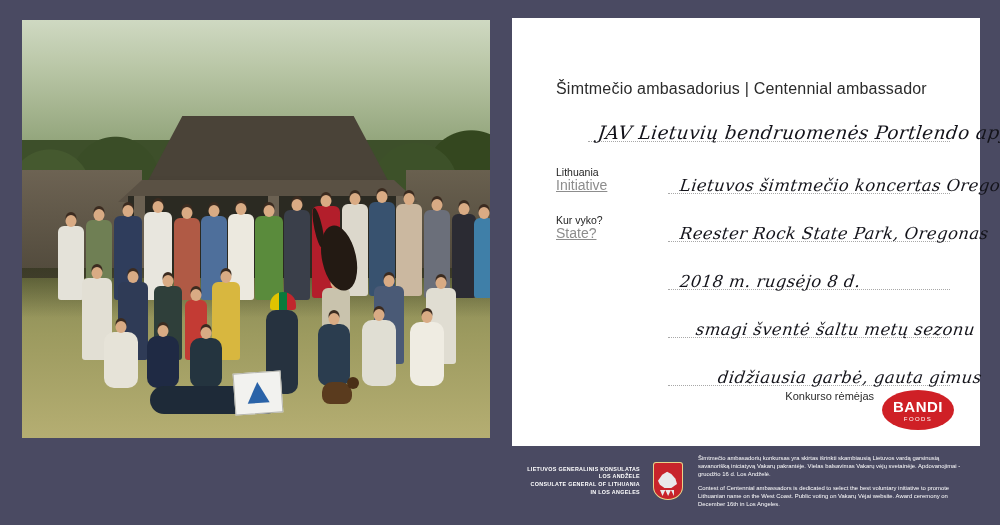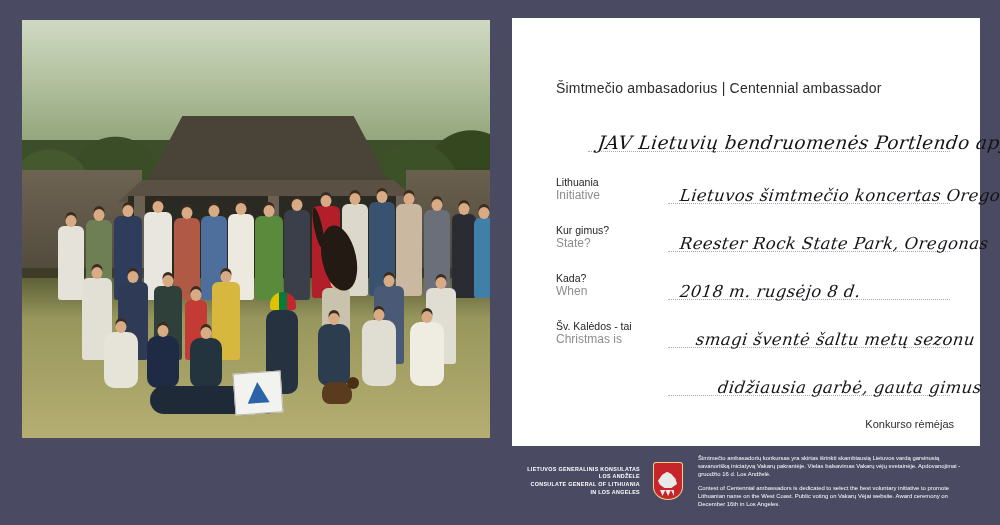--- a/index.html
+++ b/index.html
@@ -185,47 +185,48 @@
     height: 428px;
     background: #ffffff;
   }
   .card-inner {
     position: absolute;
     left: 44px;
     top: 62px;
     right: 30px;
   }
   .card-heading {
-    font-size: 14px;
+    font-size: 16px;
     color: #2b2b2b;
     letter-spacing: .2px;
-    margin-bottom: 28px;
+    margin-bottom: 16px;
   }
   .field {
     position: relative;
     margin-bottom: 14px;
     min-height: 34px;
   }
   .field .labels {
     position: absolute;
     left: 0;
     top: 0;
     width: 112px;
   }
   .field .lab-lt {
     font-size: 10.5px;
     color: #242424;
     line-height: 13px;
     white-space: nowrap;
   }
   .field .lab-en {
-    font-size: 12px;
+    font-size: 14px;
     color: #8d8d8d;
     line-height: 13px;
     white-space: nowrap;
+    text-decoration: underline;
   }
   .field .dots {
     position: absolute;
     bottom: 6px;
     left: 0;
     right: 0;
     border-bottom: 1px dotted #a8a8a8;
   }
   .field .answer {
     position: absolute;
@@ -491,54 +492,50 @@
         <div class="labels">
           <div class="lab-lt">Lithuania</div>
           <div class="lab-en">Initiative</div>
         </div>
         <div class="dots"></div>
         <div class="answer">Lietuvos šimtmečio koncertas Oregone</div>
       </div>
 
       <div class="field f2">
         <div class="labels">
-          <div class="lab-lt">Kur gimus?</div>
+          <div class="lab-lt">Kur vyko?</div>
           <div class="lab-en">State?</div>
         </div>
         <div class="dots"></div>
         <div class="answer">Reester Rock State Park, Oregonas</div>
       </div>
 
       <div class="field f3">
-        <div class="labels">
-          <div class="lab-lt">Kada?</div>
-          <div class="lab-en">When</div>
-        </div>
         <div class="dots"></div>
         <div class="answer">2018 m. rugsėjo 8 d.</div>
       </div>
 
       <div class="field f4">
-        <div class="labels">
-          <div class="lab-lt">Šv. Kalėdos - tai</div>
-          <div class="lab-en">Christmas is</div>
-        </div>
         <div class="dots"></div>
         <div class="answer">smagi šventė šaltu metų sezonu</div>
       </div>
 
       <div class="field f5">
         <div class="dots"></div>
         <div class="answer">didžiausia garbė, gauta gimus</div>
       </div>
 
     </div>
 
     <div class="sponsor">
       <span class="sponsor-label">Konkurso rėmėjas</span>
+      <span class="bandi">
+        <span class="b1">BANDI</span>
+        <span class="b2">FOODS</span>
+      </span>
     </div>
   </div>
 
   <div class="footer">
     <div class="consulate">
       <div>LIETUVOS GENERALINIS KONSULATAS</div>
       <div>LOS ANDŽELE</div>
       <div>CONSULATE GENERAL OF LITHUANIA</div>
       <div>IN LOS ANGELES</div>
     </div>

